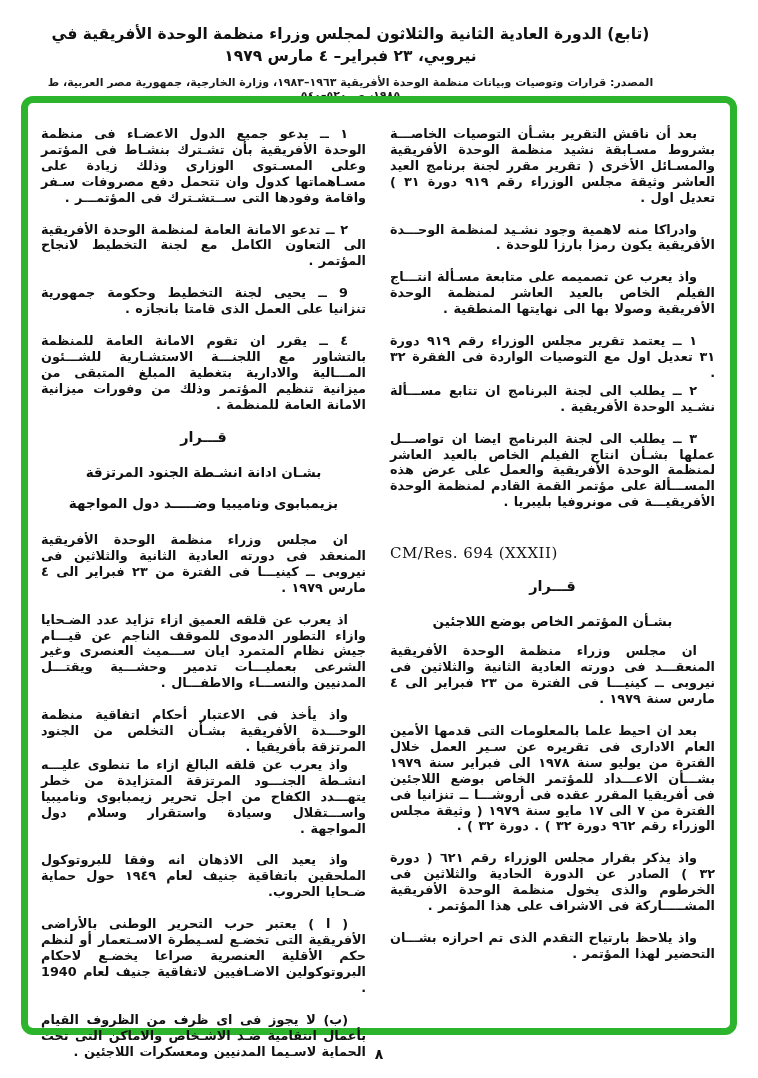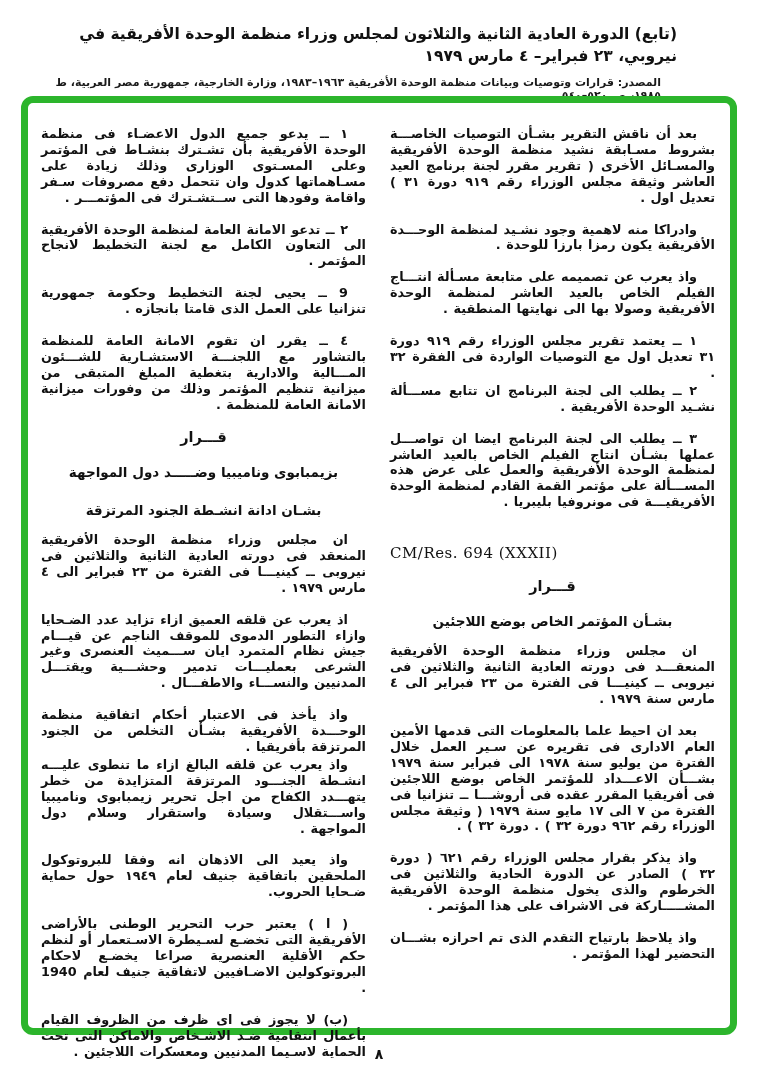--- a/index.html
+++ b/index.html
@@ -1,21 +1,21 @@
 <!DOCTYPE html>
 <html lang="ar"><head>
 <meta charset="utf-8">
 <style>
   html,body{margin:0;padding:0;}
   body{
     width:758px;height:1078px;position:relative;background:#ffffff;
     font-family:"DejaVu Sans",sans-serif;color:#111;overflow:hidden;
   }
   .header{
-    position:absolute;top:24px;left:0;width:701px;direction:rtl;
+    position:absolute;top:24px;left:0;width:701px;text-align:center;direction:rtl;
   }
   .session-title{
     font-size:15.5px;font-weight:bold;line-height:1.4;padding:0 24px;
   }
   .source-line{
     font-size:11px;font-weight:bold;margin-top:9px;padding:0 40px;color:#1a1a1a;
   }
   .doc-frame{
     position:absolute;left:21px;top:96px;width:716px;height:939px;
     box-sizing:border-box;border:7px solid #2cb52c;border-radius:12px;
@@ -79,22 +79,22 @@
       <p class="par">واذ يلاحظ بارتياح التقدم الذى تم احرازه بشـــان التحضير لهذا المؤتمر .</p>
     </div>
 
     <div class="col col-left">
       <p class="par">١ ــ يدعو جميع الدول الاعضـاء فى منظمة الوحدة الأفريقية بأن تشـترك بنشـاط فى المؤتمر وعلى المسـتوى الوزارى وذلك زيادة على مسـاهماتها كدول وان تتحمل دفع مصروفات سـفر واقامة وفودها التى ســتشـترك فى المؤتمـــر .</p>
       <p class="par">٢ ــ تدعو الامانة العامة لمنظمة الوحدة الأفريقية الى التعاون الكامل مع لجنة التخطيط لانجاح المؤتمر .</p>
       <p class="par">9 ــ يحيى لجنة التخطيط وحكومة جمهورية تنزانيا على العمل الذى قامتا بانجازه .</p>
       <p class="par">٤ ــ يقرر ان تقوم الامانة العامة للمنظمة بالتشاور مع اللجنـــة الاستشـارية للشـــئون المـــالية والادارية بتغطية المبلغ المتبقى من ميزانية تنظيم المؤتمر وذلك من وفورات ميزانية الامانة العامة للمنظمة .</p>
 
       <div class="res-title">قـــرار</div>
+      <div class="res-subject">بشـان ادانة انشـطة الجنود المرتزقة</div>
       <div class="res-subject last">بزيمبابوى وناميبيا وضـــــد دول المواجهة</div>
-      <div class="res-subject">بشـان ادانة انشـطة الجنود المرتزقة</div>
 
       <p class="par">ان مجلس وزراء منظمة الوحدة الأفريقية المنعقد فى دورته العادية الثانية والثلاثين فى نيروبى ــ كينيـــا فى الفترة من ٢٣ فبراير الى ٤ مارس ١٩٧٩ .</p>
       <p class="par">اذ يعرب عن قلقه العميق ازاء تزايد عدد الضـحايا وازاء التطور الدموى للموقف الناجم عن قيـــام جيش نظام المتمرد ايان ســـميث العنصرى وغير الشرعى بعمليـــات تدمير وحشـــية ويقتـــل المدنيين والنســـاء والاطفـــال .</p>
       <p class="par tight">واذ يأخذ فى الاعتبار أحكام اتفاقية منظمة الوحـــدة الأفريقية بشـأن التخلص من الجنود المرتزقة بأفريقيا .</p>
       <p class="par">واذ يعرب عن قلقه البالغ ازاء ما تنطوى عليـــه انشـطة الجنـــود المرتزقة المتزايدة من خطر يتهـــدد الكفاح من اجل تحرير زيمبابوى وناميبيا واســـتقلال وسيادة واستقرار وسلام دول المواجهة .</p>
       <p class="par">واذ يعيد الى الاذهان انه وفقا للبروتوكول الملحقين باتفاقية جنيف لعام ١٩٤٩ حول حماية ضـحايا الحروب.</p>
       <p class="par">( ا ) يعتبر حرب التحرير الوطنى بالأراضى الأفريقية التى تخضـع لسـيطرة الاسـتعمار أو لنظم حكم الأقلية العنصرية صراعا يخضـع لاحكام البروتوكولين الاضـافيين لاتفاقية جنيف لعام 1940 .</p>
       <p class="par">(ب) لا يجوز فى اى ظرف من الظروف القيام بأعمال انتقامية ضـد الاشـخاص والاماكن التى تحت الحماية لاسـيما المدنيين ومعسكرات اللاجئين .</p>
     </div>
 

